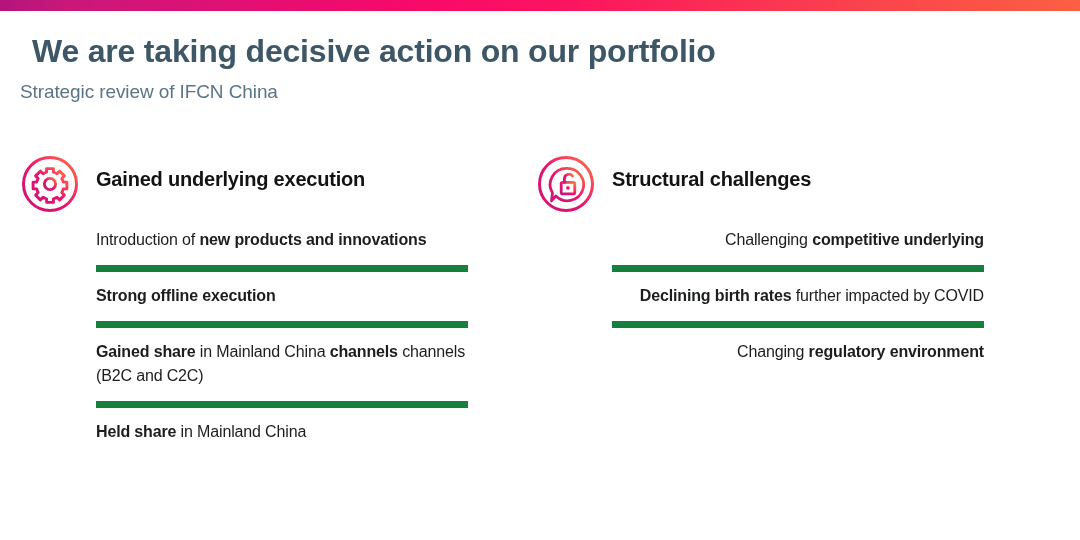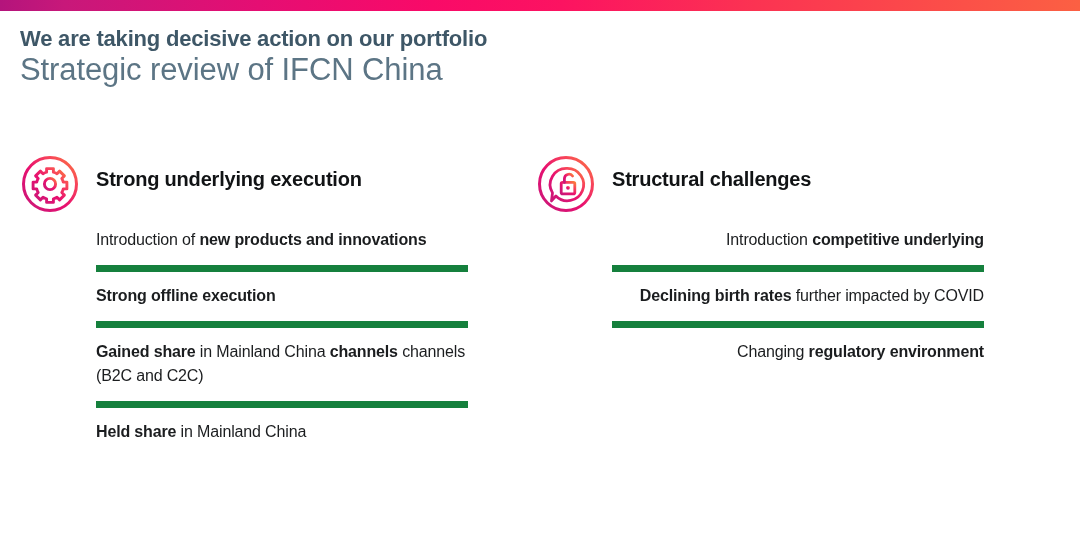--- a/index.html
+++ b/index.html
@@ -34,30 +34,30 @@
   }
 
   
   .header {
     position: absolute;
     left: 20px;
     top: 24px;
     width: 900px;
   }
   .slide-title {
-    font-size: 22px;
+    font-size: 32px;
     font-weight: bold;
     color: #3e5767;
     letter-spacing: -0.2px;
     line-height: 30px;
-    margin: 0;
+    margin: 12px;
     white-space: nowrap;
   }
   .slide-subtitle {
-    font-size: 31px;
+    font-size: 19px;
     font-weight: normal;
     color: #5c7585;
     letter-spacing: -0.1px;
     line-height: 28px;
     margin: 2px 0 0 0;
     white-space: nowrap;
   }
 
   
   .columns {
@@ -141,21 +141,21 @@
               <stop offset="45%" stop-color="#e8106f"></stop>
               <stop offset="75%" stop-color="#f8455a"></stop>
               <stop offset="100%" stop-color="#fb7a3c"></stop>
             </linearGradient>
           </defs>
           <circle cx="30" cy="30" r="26.5" fill="none" stroke="url(#gradL)" stroke-width="3"></circle>
           <path fill="none" stroke="url(#gradL)" stroke-width="2.9" stroke-linejoin="round" d="M26.6 14.6h6.8v3.6a12.4 12.4 0 0 1 3.6 1.5l2.6-2.6 4.8 4.8-2.6 2.6a12.4 12.4 0 0 1 1.5 3.6h3.6v6.8h-3.6a12.4 12.4 0 0 1-1.5 3.6l2.6 2.6-4.8 4.8-2.6-2.6a12.4 12.4 0 0 1-3.6 1.5v3.6h-6.8v-3.6a12.4 12.4 0 0 1-3.6-1.5l-2.6 2.6-4.8-4.8 2.6-2.6a12.4 12.4 0 0 1-1.5-3.6h-3.6v-6.8h3.6a12.4 12.4 0 0 1 1.5-3.6l-2.6-2.6 4.8-4.8 2.6 2.6a12.4 12.4 0 0 1 3.6-1.5z"></path>
           <circle cx="30" cy="30" r="5.6" fill="none" stroke="url(#gradL)" stroke-width="2.9"></circle>
         </svg>
       </div>
-      <div class="col-title">Strong underlying execution</div>
+      <div class="col-title">Gained underlying execution</div>
     </div>
     <div class="bullets">
         <div class="bullet"><span class="reg">Introduction of </span><b>new products and innovations</b></div>
         <div class="bullet"><b>Strong offline execution</b></div>
         <div class="bullet"><b>Gained share</b><span class="reg"> in Mainland China </span><b>channels</b><span class="reg"> channels (B2C and C2C)</span></div>
         <div class="bullet"><b>Held share</b><span class="reg"> in Mainland China</span></div>
       </div>
   </div>
 
   <div class="column right">
@@ -176,19 +176,19 @@
 
           <rect x="25.2" y="28.4" width="13.6" height="11.4" rx="1.4" fill="none" stroke="url(#gradR)" stroke-width="2.8"></rect>
 
           <path fill="none" stroke="url(#gradR)" stroke-width="2.8" stroke-linecap="round" d="M28.4 28.4v-3.6a4.6 4.6 0 0 1 8.2-2.8"></path>
           <circle cx="32.0" cy="33.8" r="1.9" fill="url(#gradR)"></circle>
         </svg>
       </div>
       <div class="col-title">Structural challenges</div>
     </div>
     <div class="bullets">
-        <div class="bullet"><span class="reg">Introduction </span><b>competitive underlying</b></div>
+        <div class="bullet"><span class="reg">Challenging </span><b>competitive underlying</b></div>
         <div class="bullet"><b>Declining birth rates</b><span class="reg"> further impacted by COVID</span></div>
         <div class="bullet"><span class="reg">Changing </span><b>regulatory environment</b></div>
       </div>
   </div>
 
 </div>
 
 </body></html>

